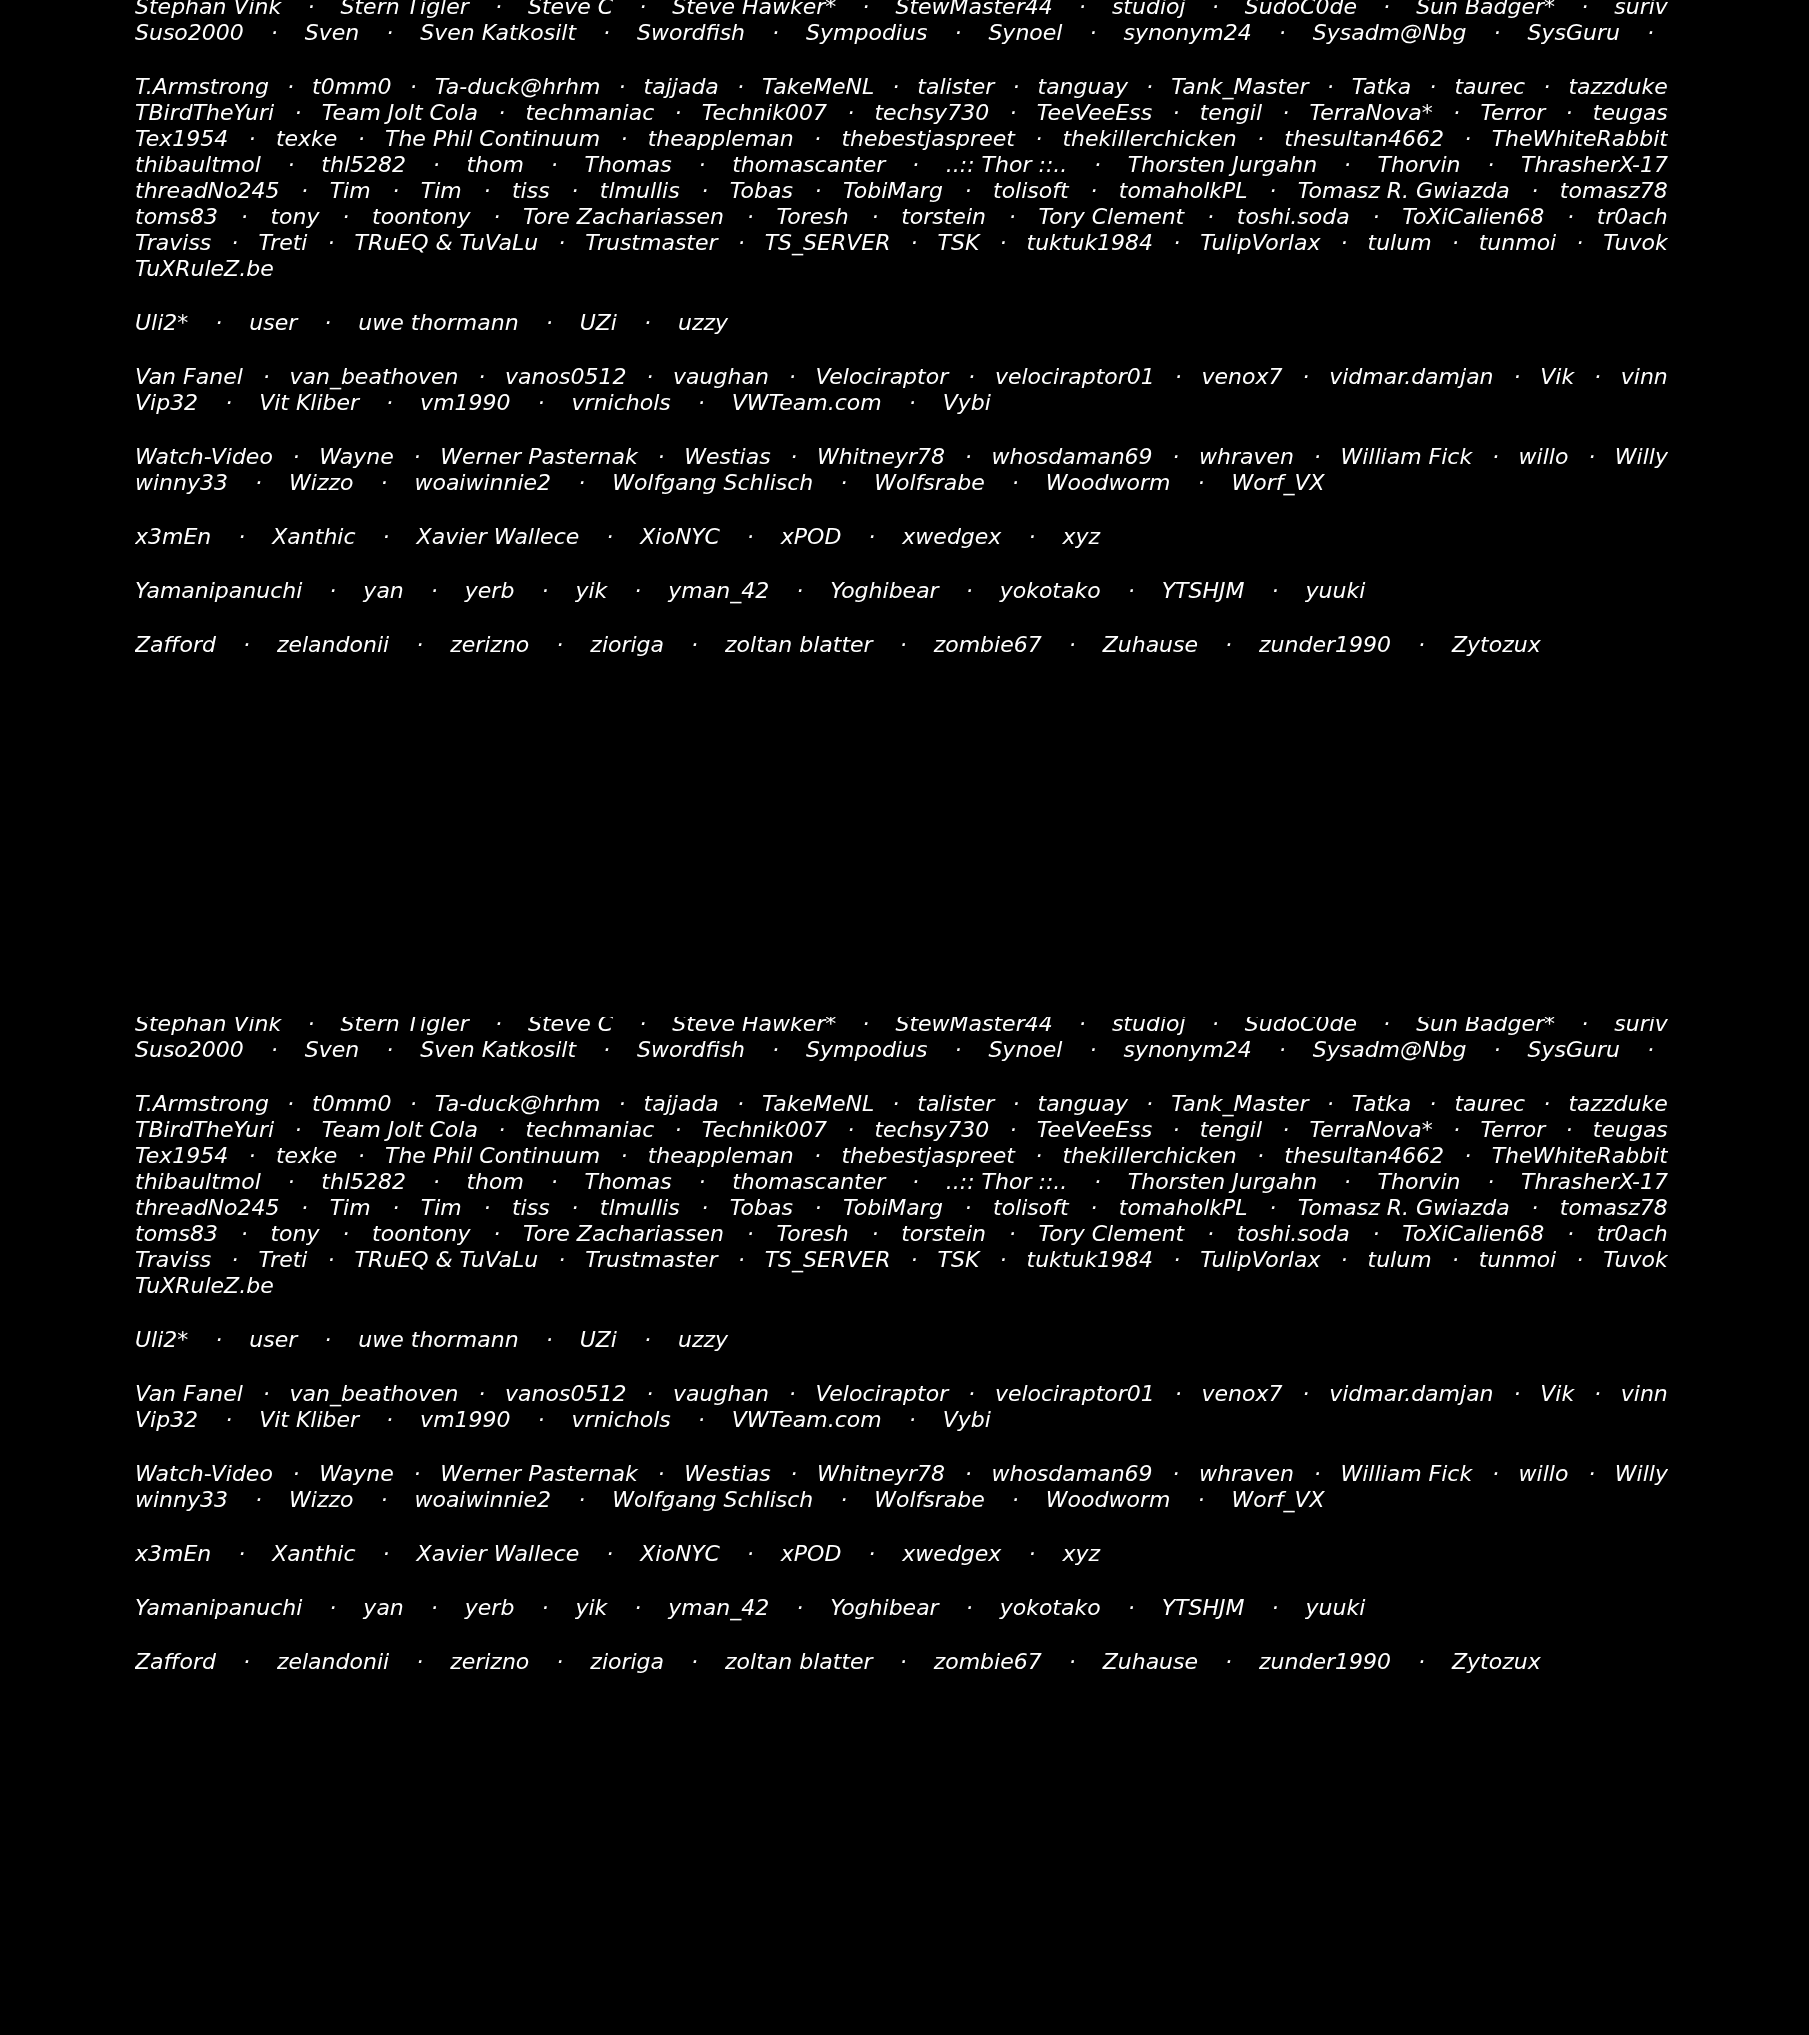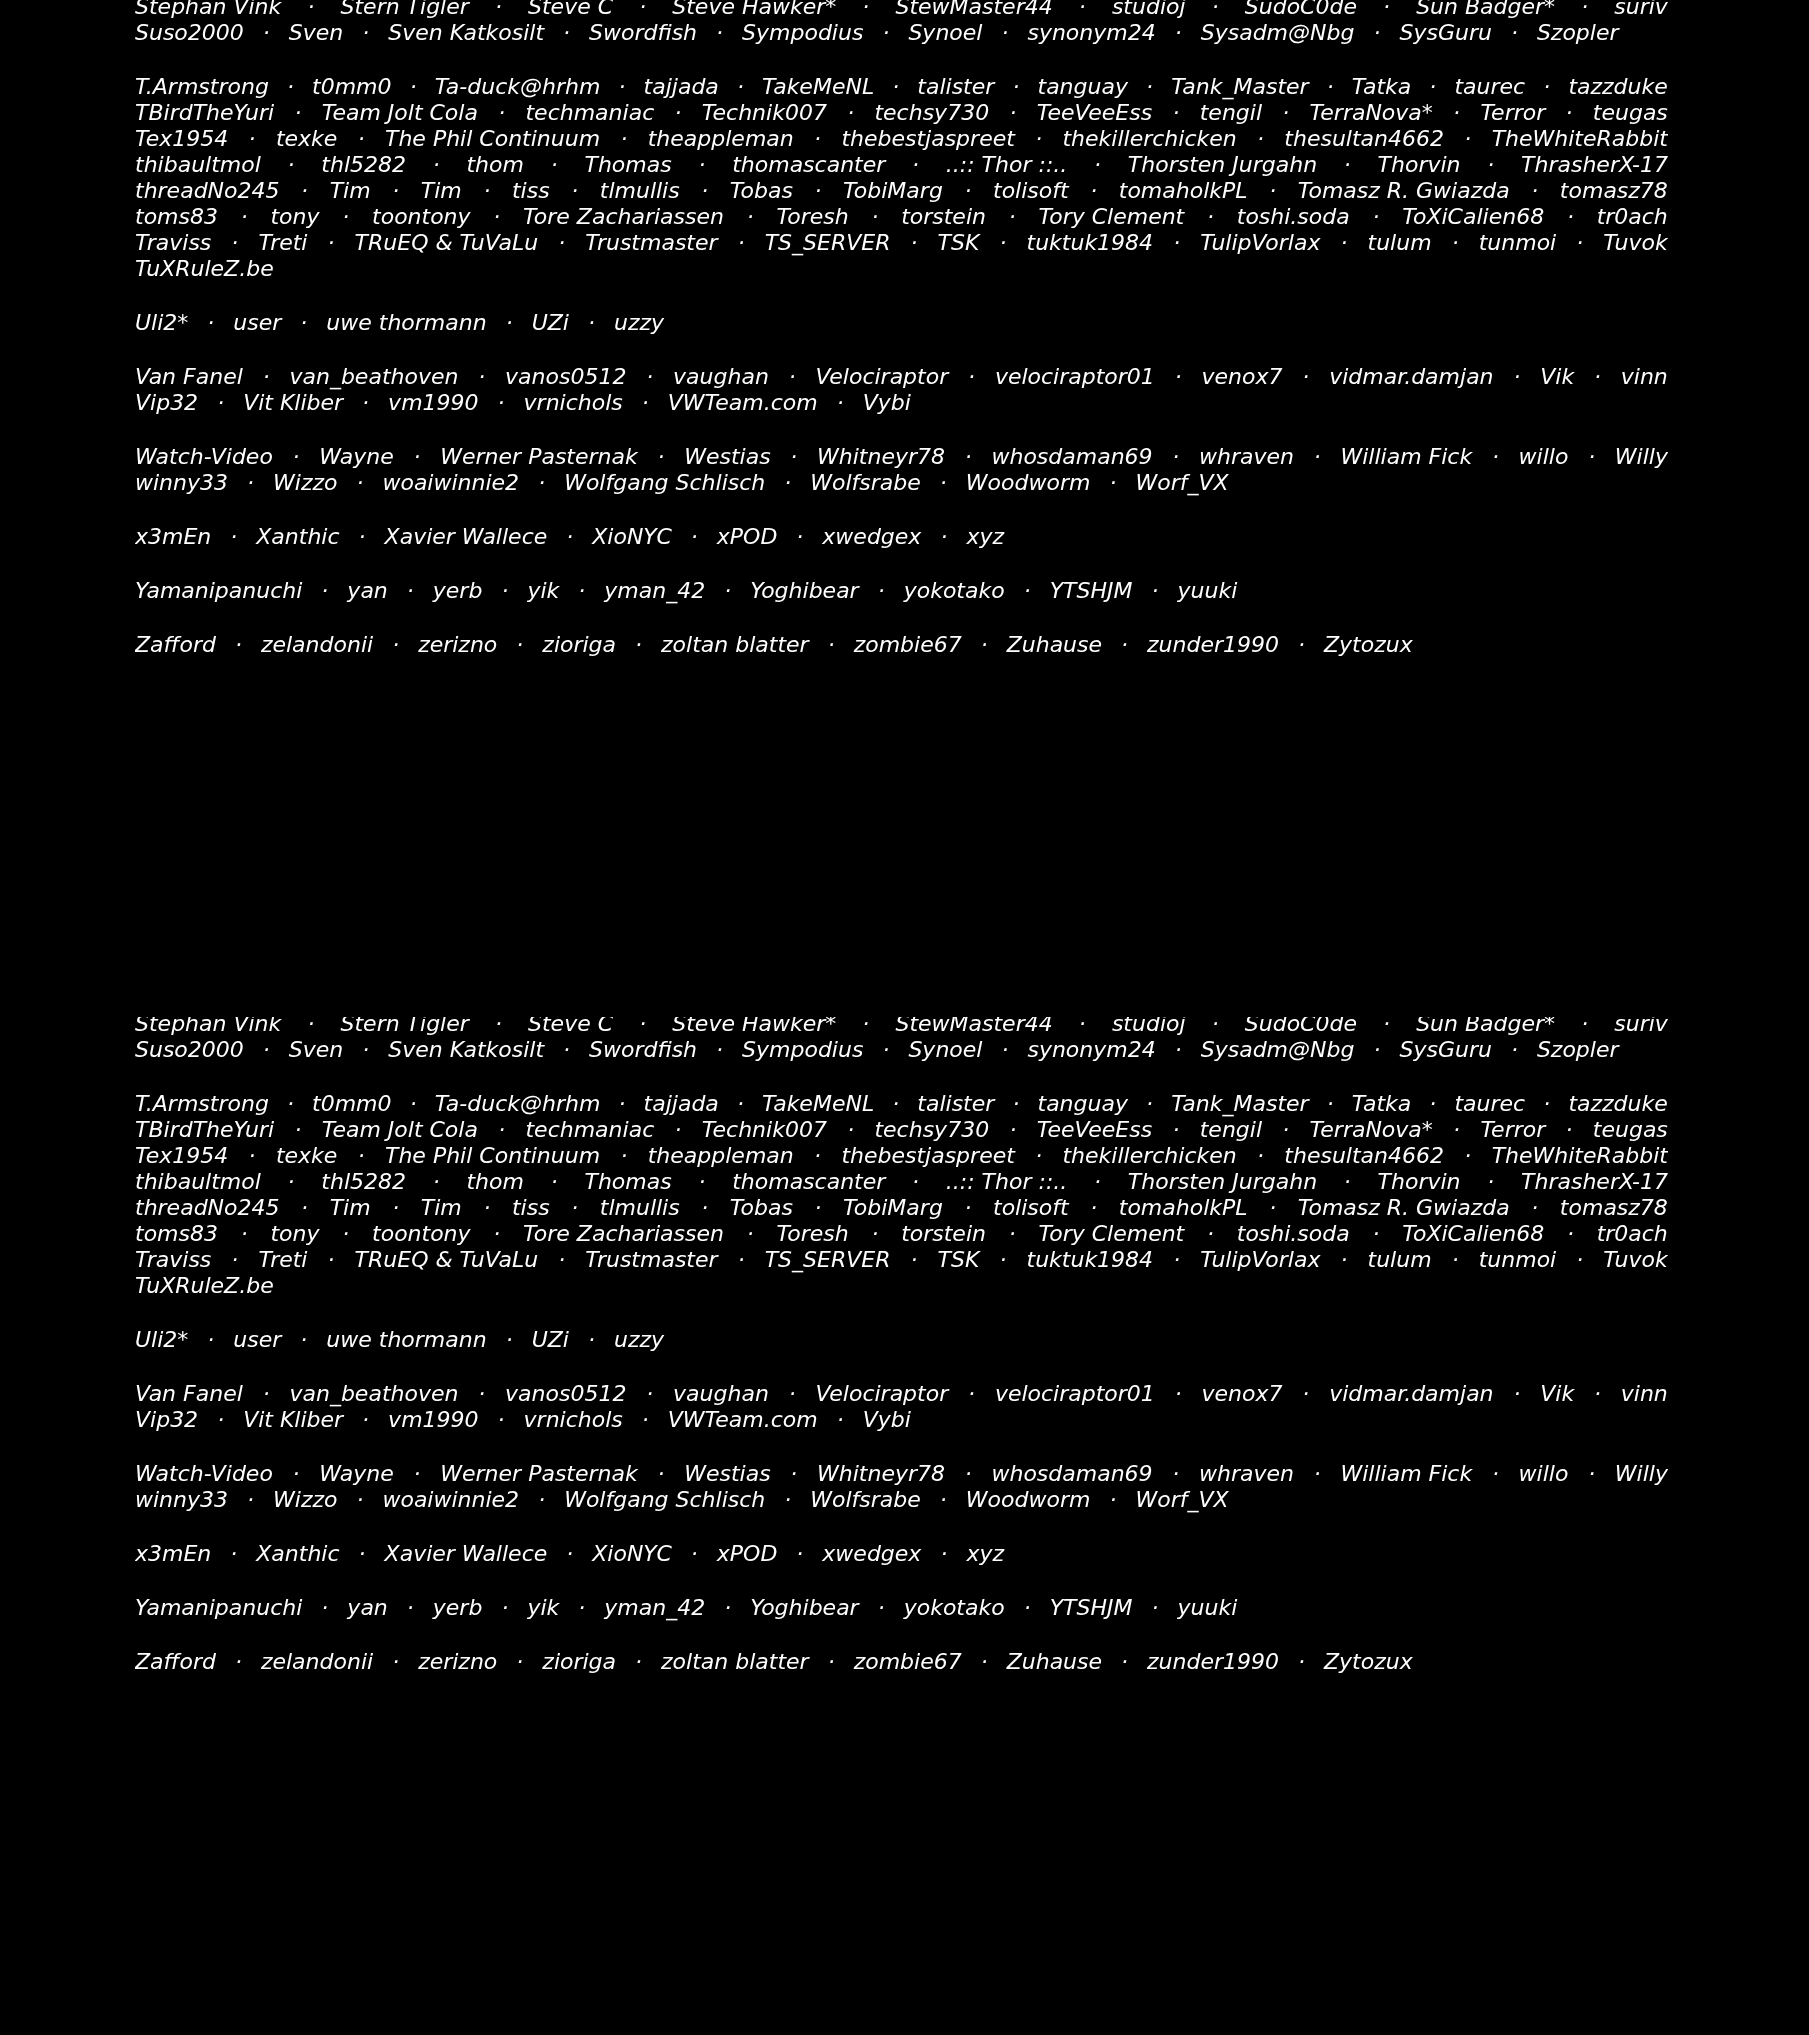--- a/index.html
+++ b/index.html
@@ -30,21 +30,21 @@
   }
   .paragraph { margin-bottom: 28px; }
   .paragraph:last-child { margin-bottom: 0; text-align: right; }
   .line {
     display: flex;
     height: 26px;
     white-space: nowrap;
     align-items: baseline;
   }
   .line.full { justify-content: space-between; }
-  .line.last { justify-content: flex-start; gap: 19px; }
+  .line.last { justify-content: flex-start; gap: 27px; }
   .name, .sep { display: inline-block; }
 </style>
 </head>
 <body style="background: rgb(0, 0, 0);">
 
 <div id="credits-copy-1" class="credits-block">
   <div class="credits-inner" style="color: rgb(255, 255, 255);">
       <div class="paragraph">
         <div class="line full">
           <span class="name">Stephan Vink</span>

